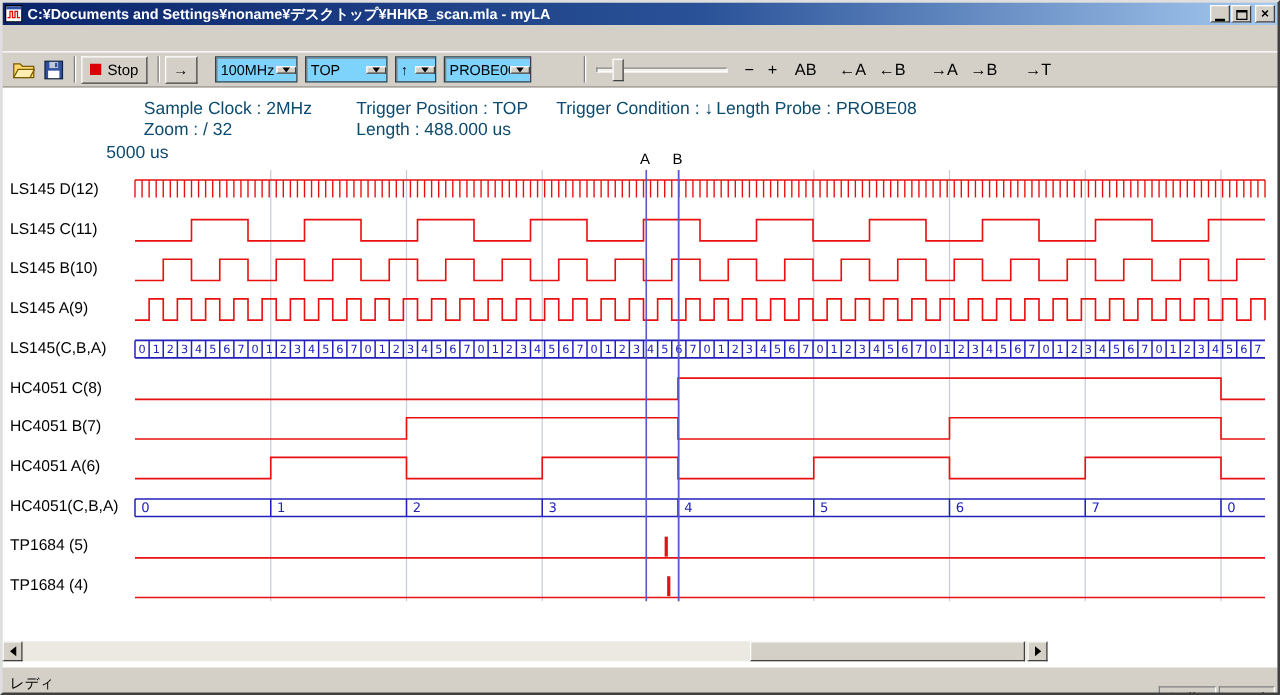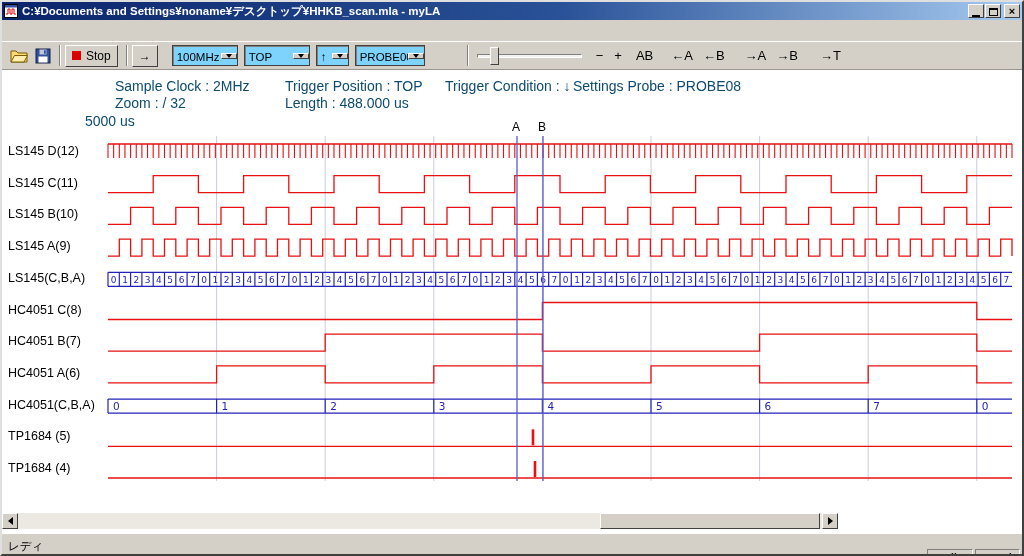--- a/index.html
+++ b/index.html
@@ -370,21 +370,21 @@
       <line x1="108" y1="478" x2="1012" y2="478" stroke="#e81010" stroke-width="1.3"></line>
       <line x1="535" y1="477" x2="535" y2="461" stroke="#e81010" stroke-width="2.6"></line>
       <line x1="517" y1="136" x2="517" y2="481" stroke="#5a5ace" stroke-width="1.3"></line>
       <line x1="543" y1="136" x2="543" y2="481" stroke="#5a5ace" stroke-width="1.3"></line>
     </svg>
 
   <div class="overlay" id="overlay">
     <span class="inf" style="left:115px;top:78px">Sample Clock : 2MHz</span>
     <span class="inf" style="left:285px;top:78px">Trigger Position : TOP</span>
     <span class="inf" style="left:445px;top:78px">Trigger Condition : ↓</span>
-    <span class="inf" style="left:573px;top:78px">Settings Probe : PROBE08</span>
+    <span class="inf" style="left:573px;top:78px">Length Probe : PROBE08</span>
     <span class="inf" style="left:115px;top:95px">Zoom : /  32</span>
     <span class="inf" style="left:285px;top:95px">Length : 488.000 us</span>
     <span class="inf" style="left:85px;top:113px">5000 us</span>
     <div id="channel-labels">
         <div class="ch-label" style="top: 144px;">LS145 D(12)</div>
         <div class="ch-label" style="top: 175.7px;">LS145 C(11)</div>
         <div class="ch-label" style="top: 207.4px; text-align: right;">LS145 B(10)</div>
         <div class="ch-label" style="top: 223px; margin-top: 16px;">LS145 A(9)</div>
         <div class="ch-label" style="top: 270.8px;">LS145(C,B,A)</div>
         <div class="ch-label" style="top: 302.5px;">HC4051 C(8)</div>

